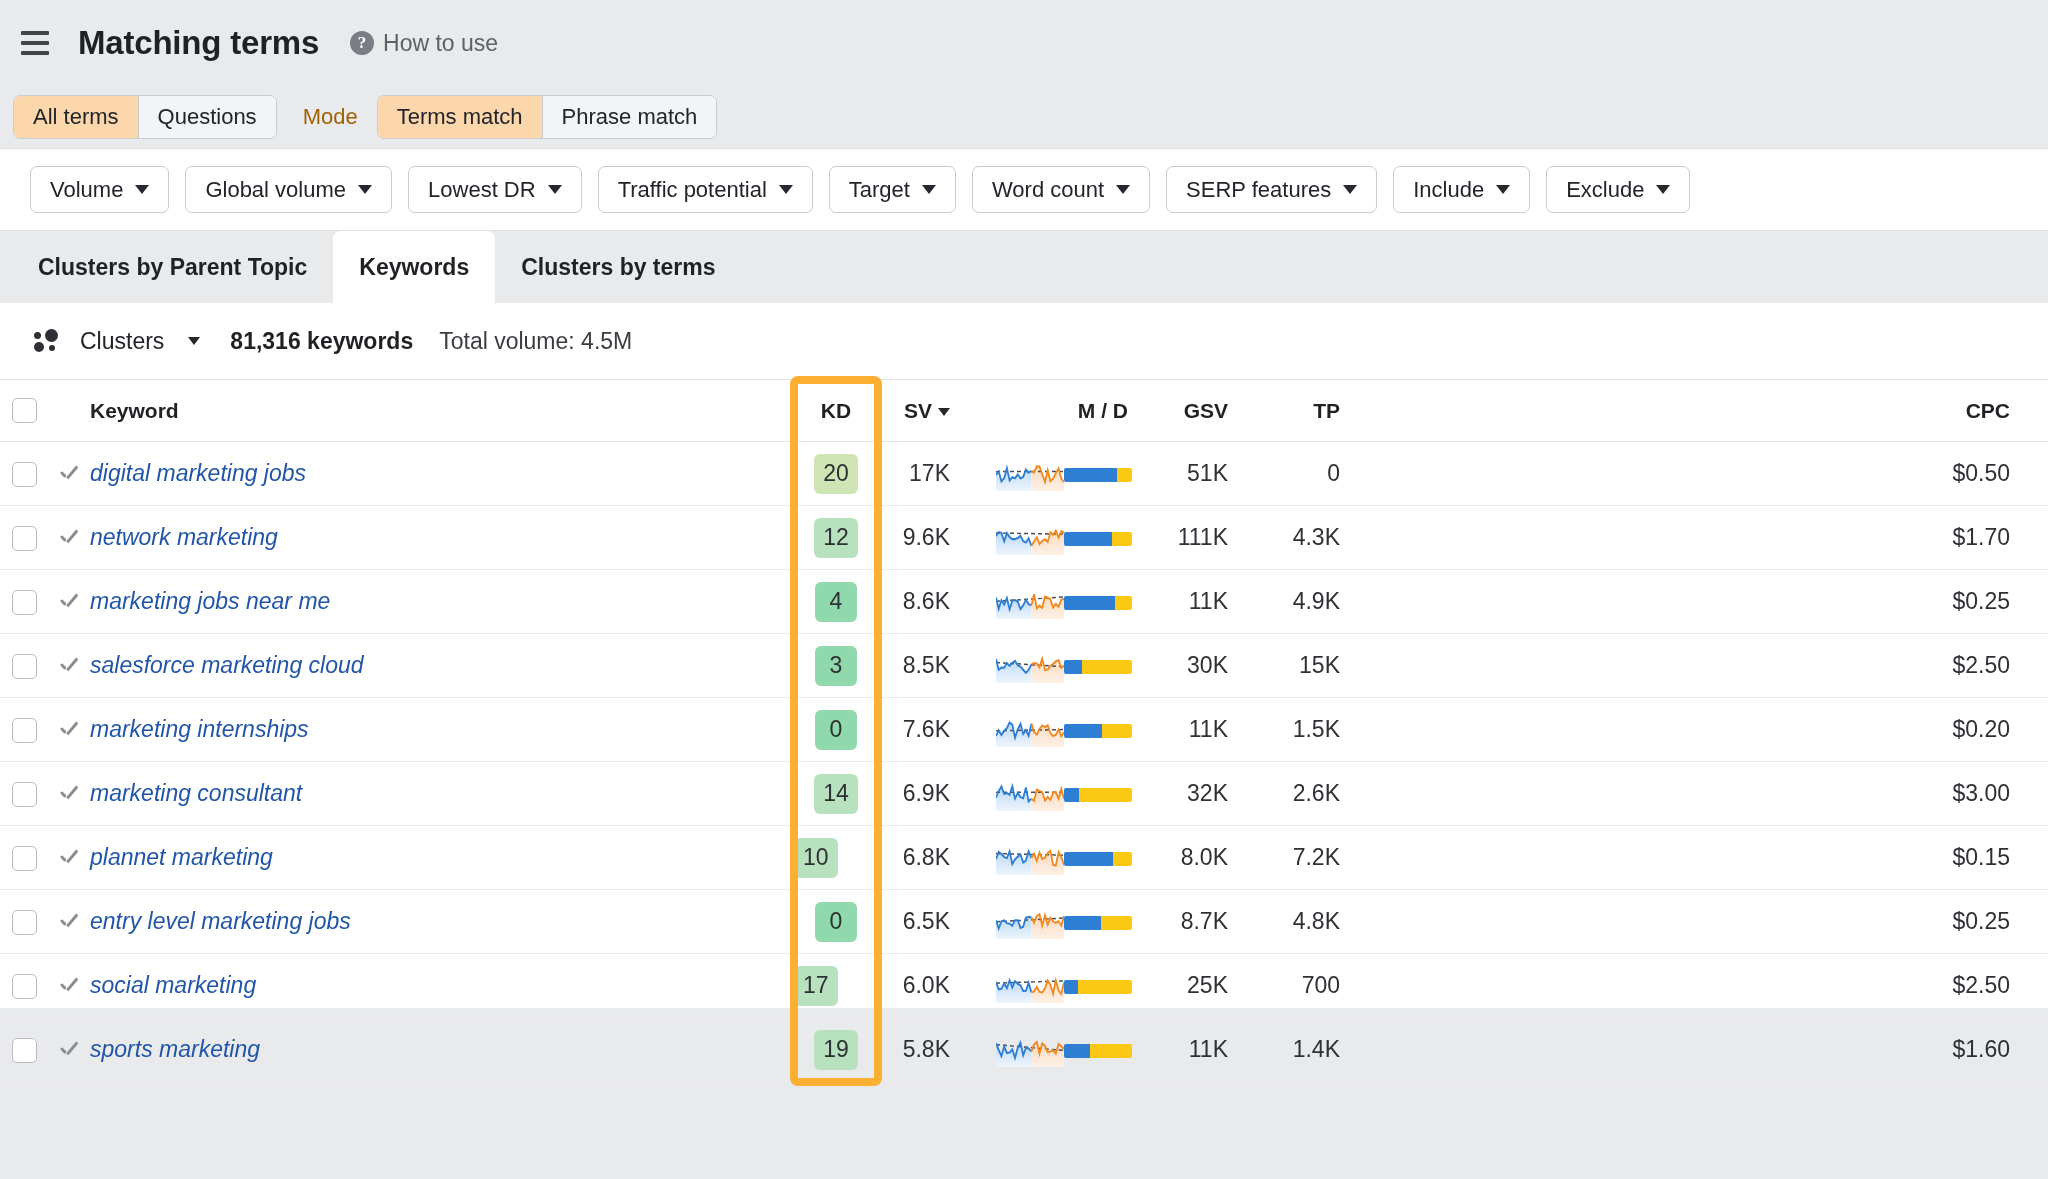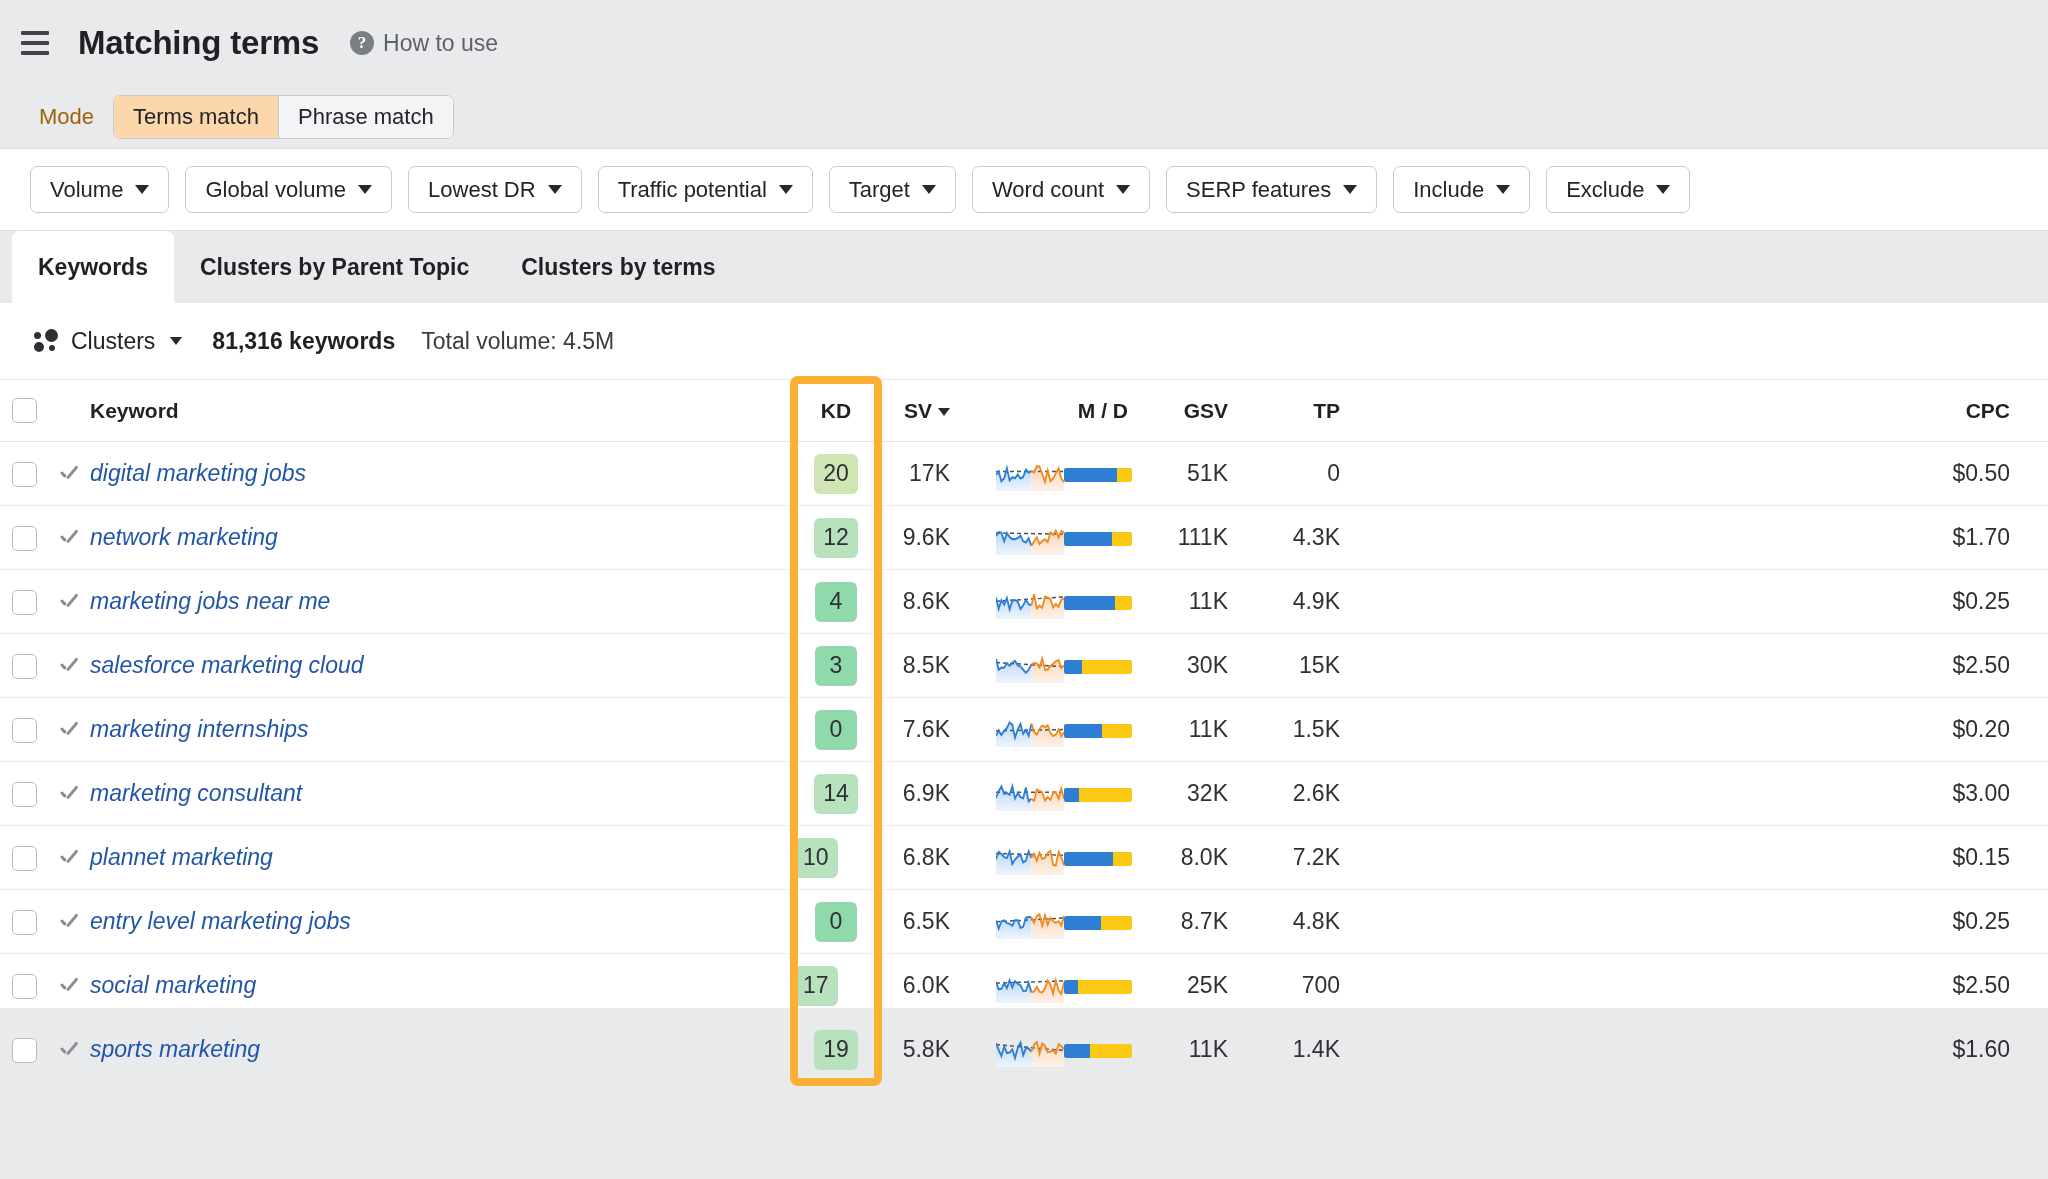--- a/index.html
+++ b/index.html
@@ -142,21 +142,21 @@
     background: #fff;
     height: 705px;
   }
   .toolsrow {
     height: 76px;
     display: flex; align-items: center;
     padding-left: 34px;
     gap: 0;
   }
   .clusters-btn {
-    display: flex; align-items: center; gap: 11px;
+    display: flex; align-items: center; gap: 20px;
     cursor: pointer;
   }
   .cluster-icon { width: 26px; height: 24px; position: relative; }
   .cluster-icon i {
     position: absolute; border-radius: 50%; background: #2e3035;
     display: block;
   }
   .cluster-icon i:nth-child(1){ width:7px;  height:7px;  left:0;  top:3px; }
   .cluster-icon i:nth-child(2){ width:13px; height:13px; left:11px;top:0; }
   .cluster-icon i:nth-child(3){ width:10px; height:10px; left:0;  top:13px; }
@@ -284,20 +284,24 @@
         <span></span>
     </div>
     <div class="page-title">Matching terms</div>
     <div class="howto">
       <div class="q-icon">?</div>
       <div class="howto-label">How to use</div>
     </div>
   </div>
 
   <div class="segbar">
+    <div class="seggroup">
+      <div class="segbtn active">All terms</div>
+      <div class="segbtn">Questions</div>
+    </div>
     <div class="mode-label">Mode</div>
     <div class="seggroup">
       <div class="segbtn active">Terms match</div>
       <div class="segbtn">Phrase match</div>
     </div>
   </div>
 
   <div class="panel">
     <div class="chip">
       <span>Volume</span>
@@ -331,22 +335,22 @@
       <span>Include</span>
       <span class="caret"></span>
     </div>
     <div class="chip">
       <span>Exclude</span>
       <span class="caret"></span>
     </div>
   </div>
 
   <div class="tabsrow">
+    <div class="tab">Clusters by Parent Topic</div>
     <div class="tab active">Keywords</div>
-    <div class="tab">Clusters by Parent Topic</div>
     <div class="tab">Clusters by terms</div>
   </div>
 
   <div class="card">
 
     <div class="toolsrow">
       <div class="clusters-btn">
         <span class="cluster-icon">
           <i></i>
             <i></i>

